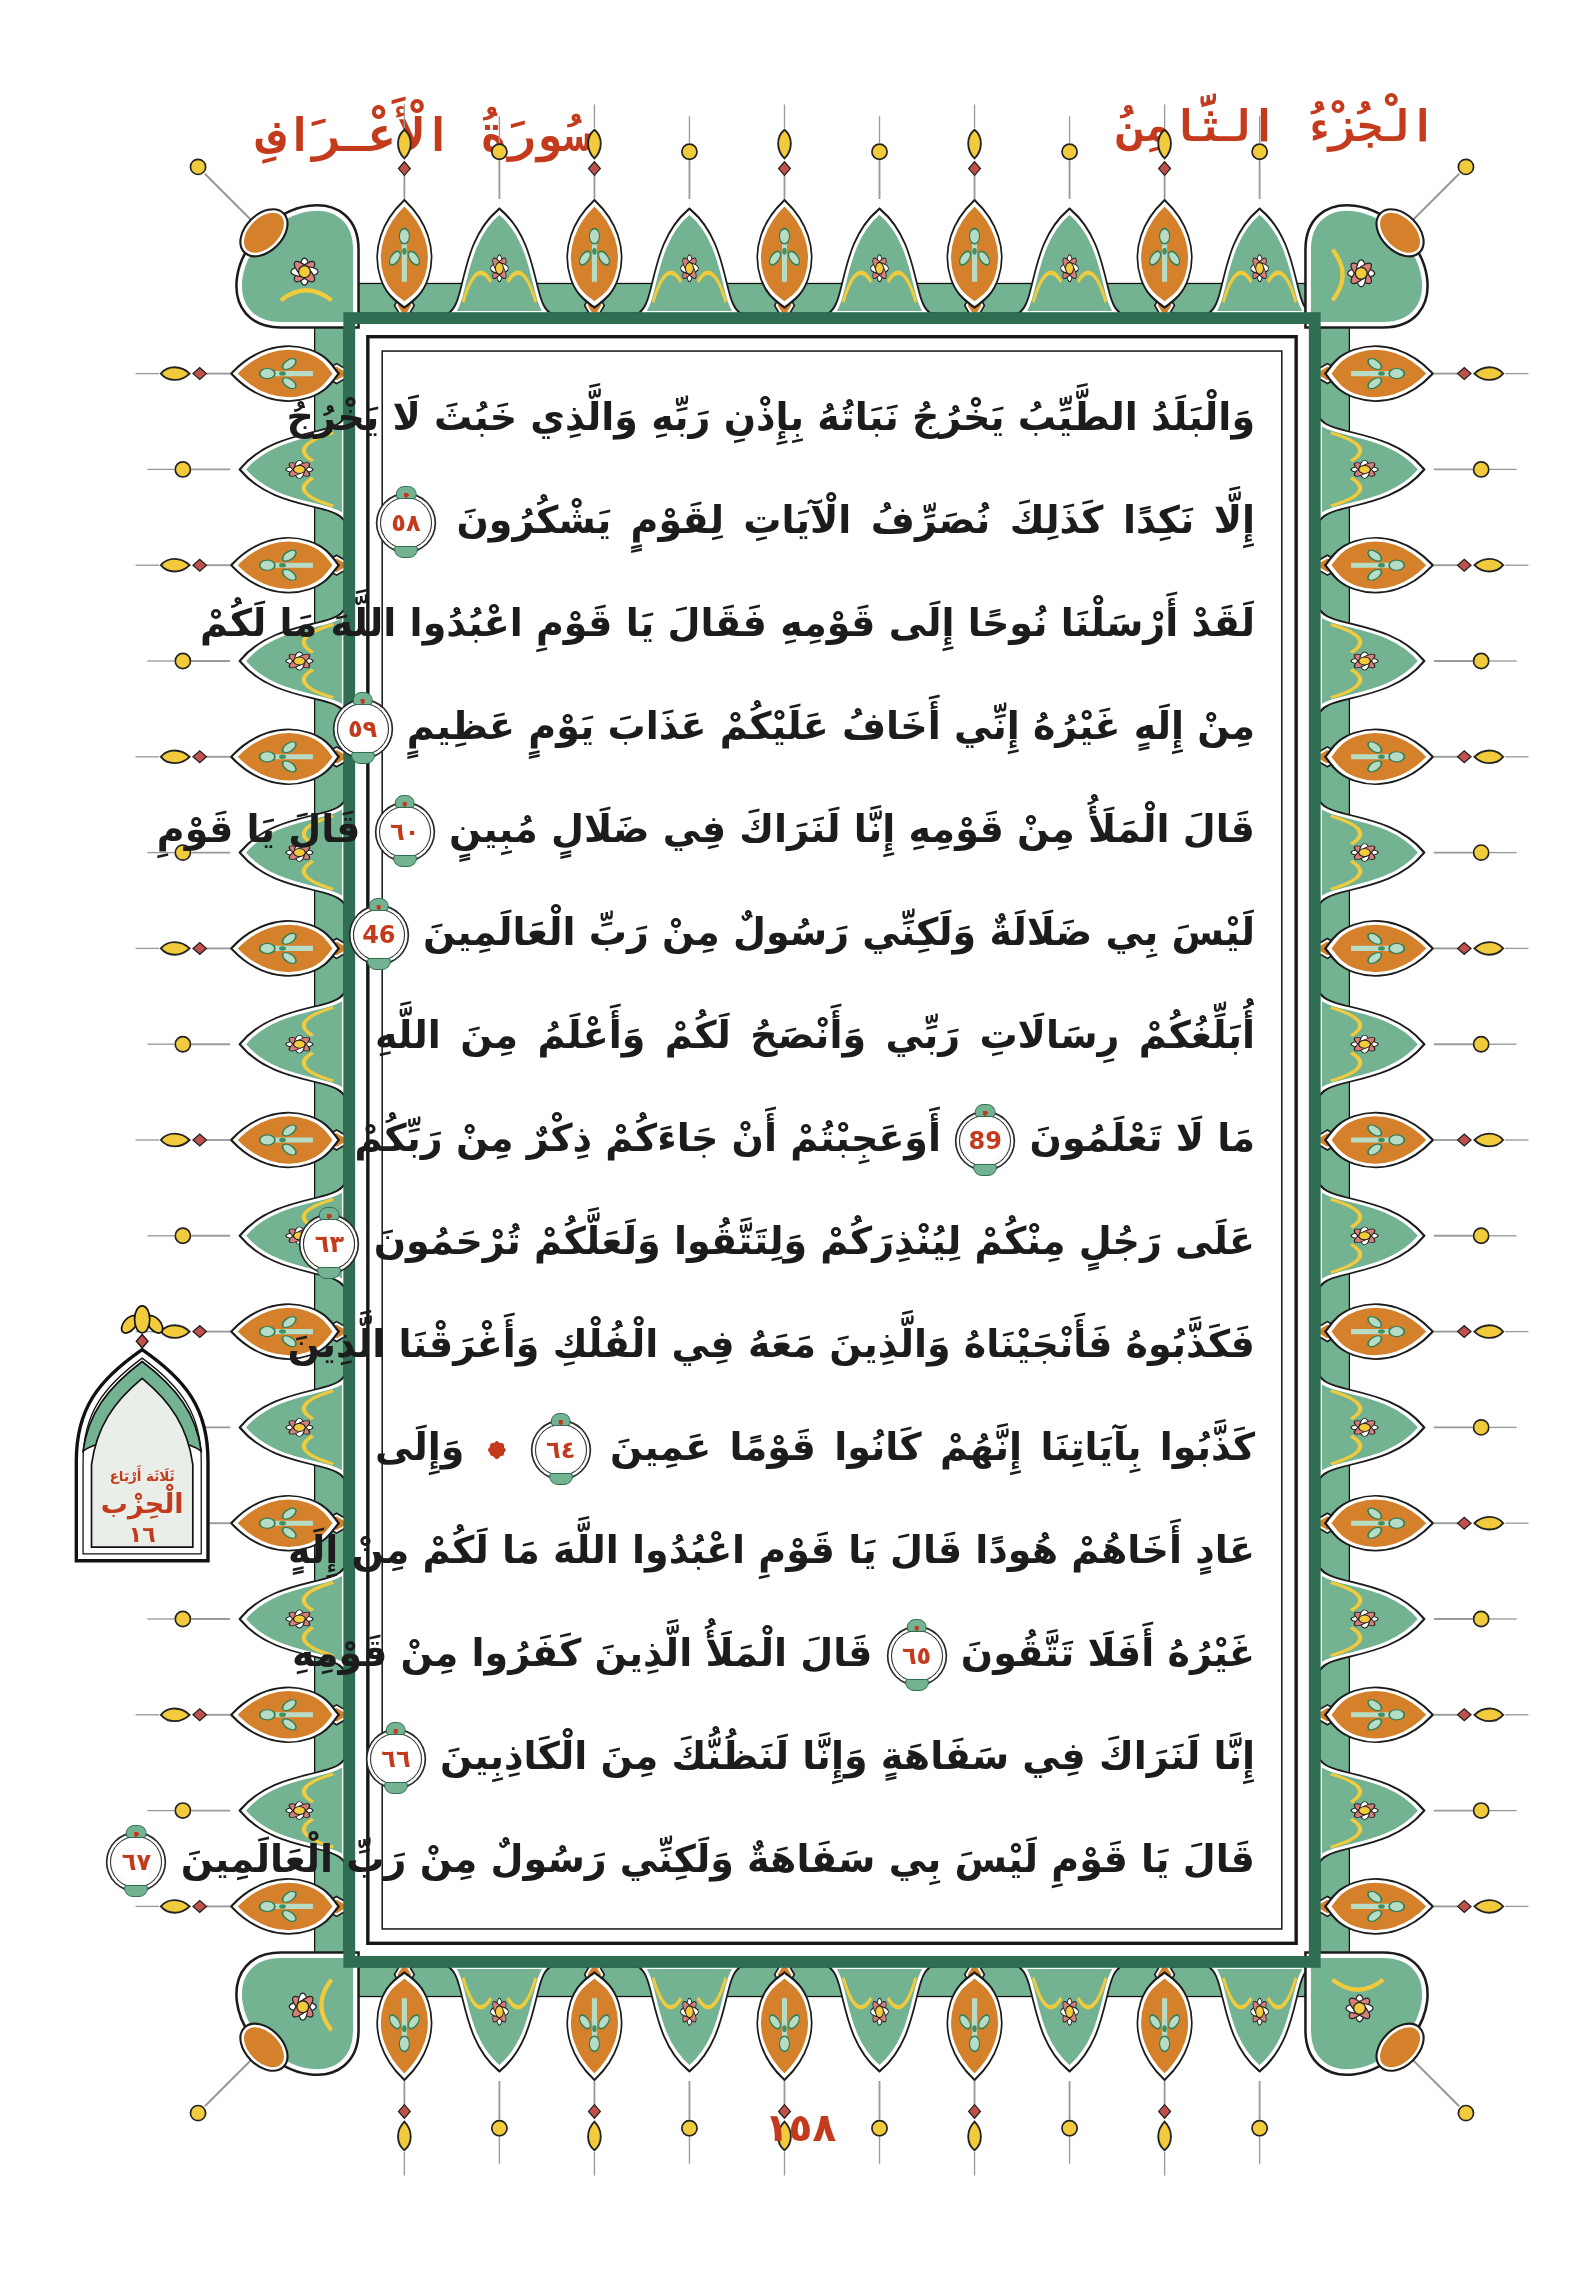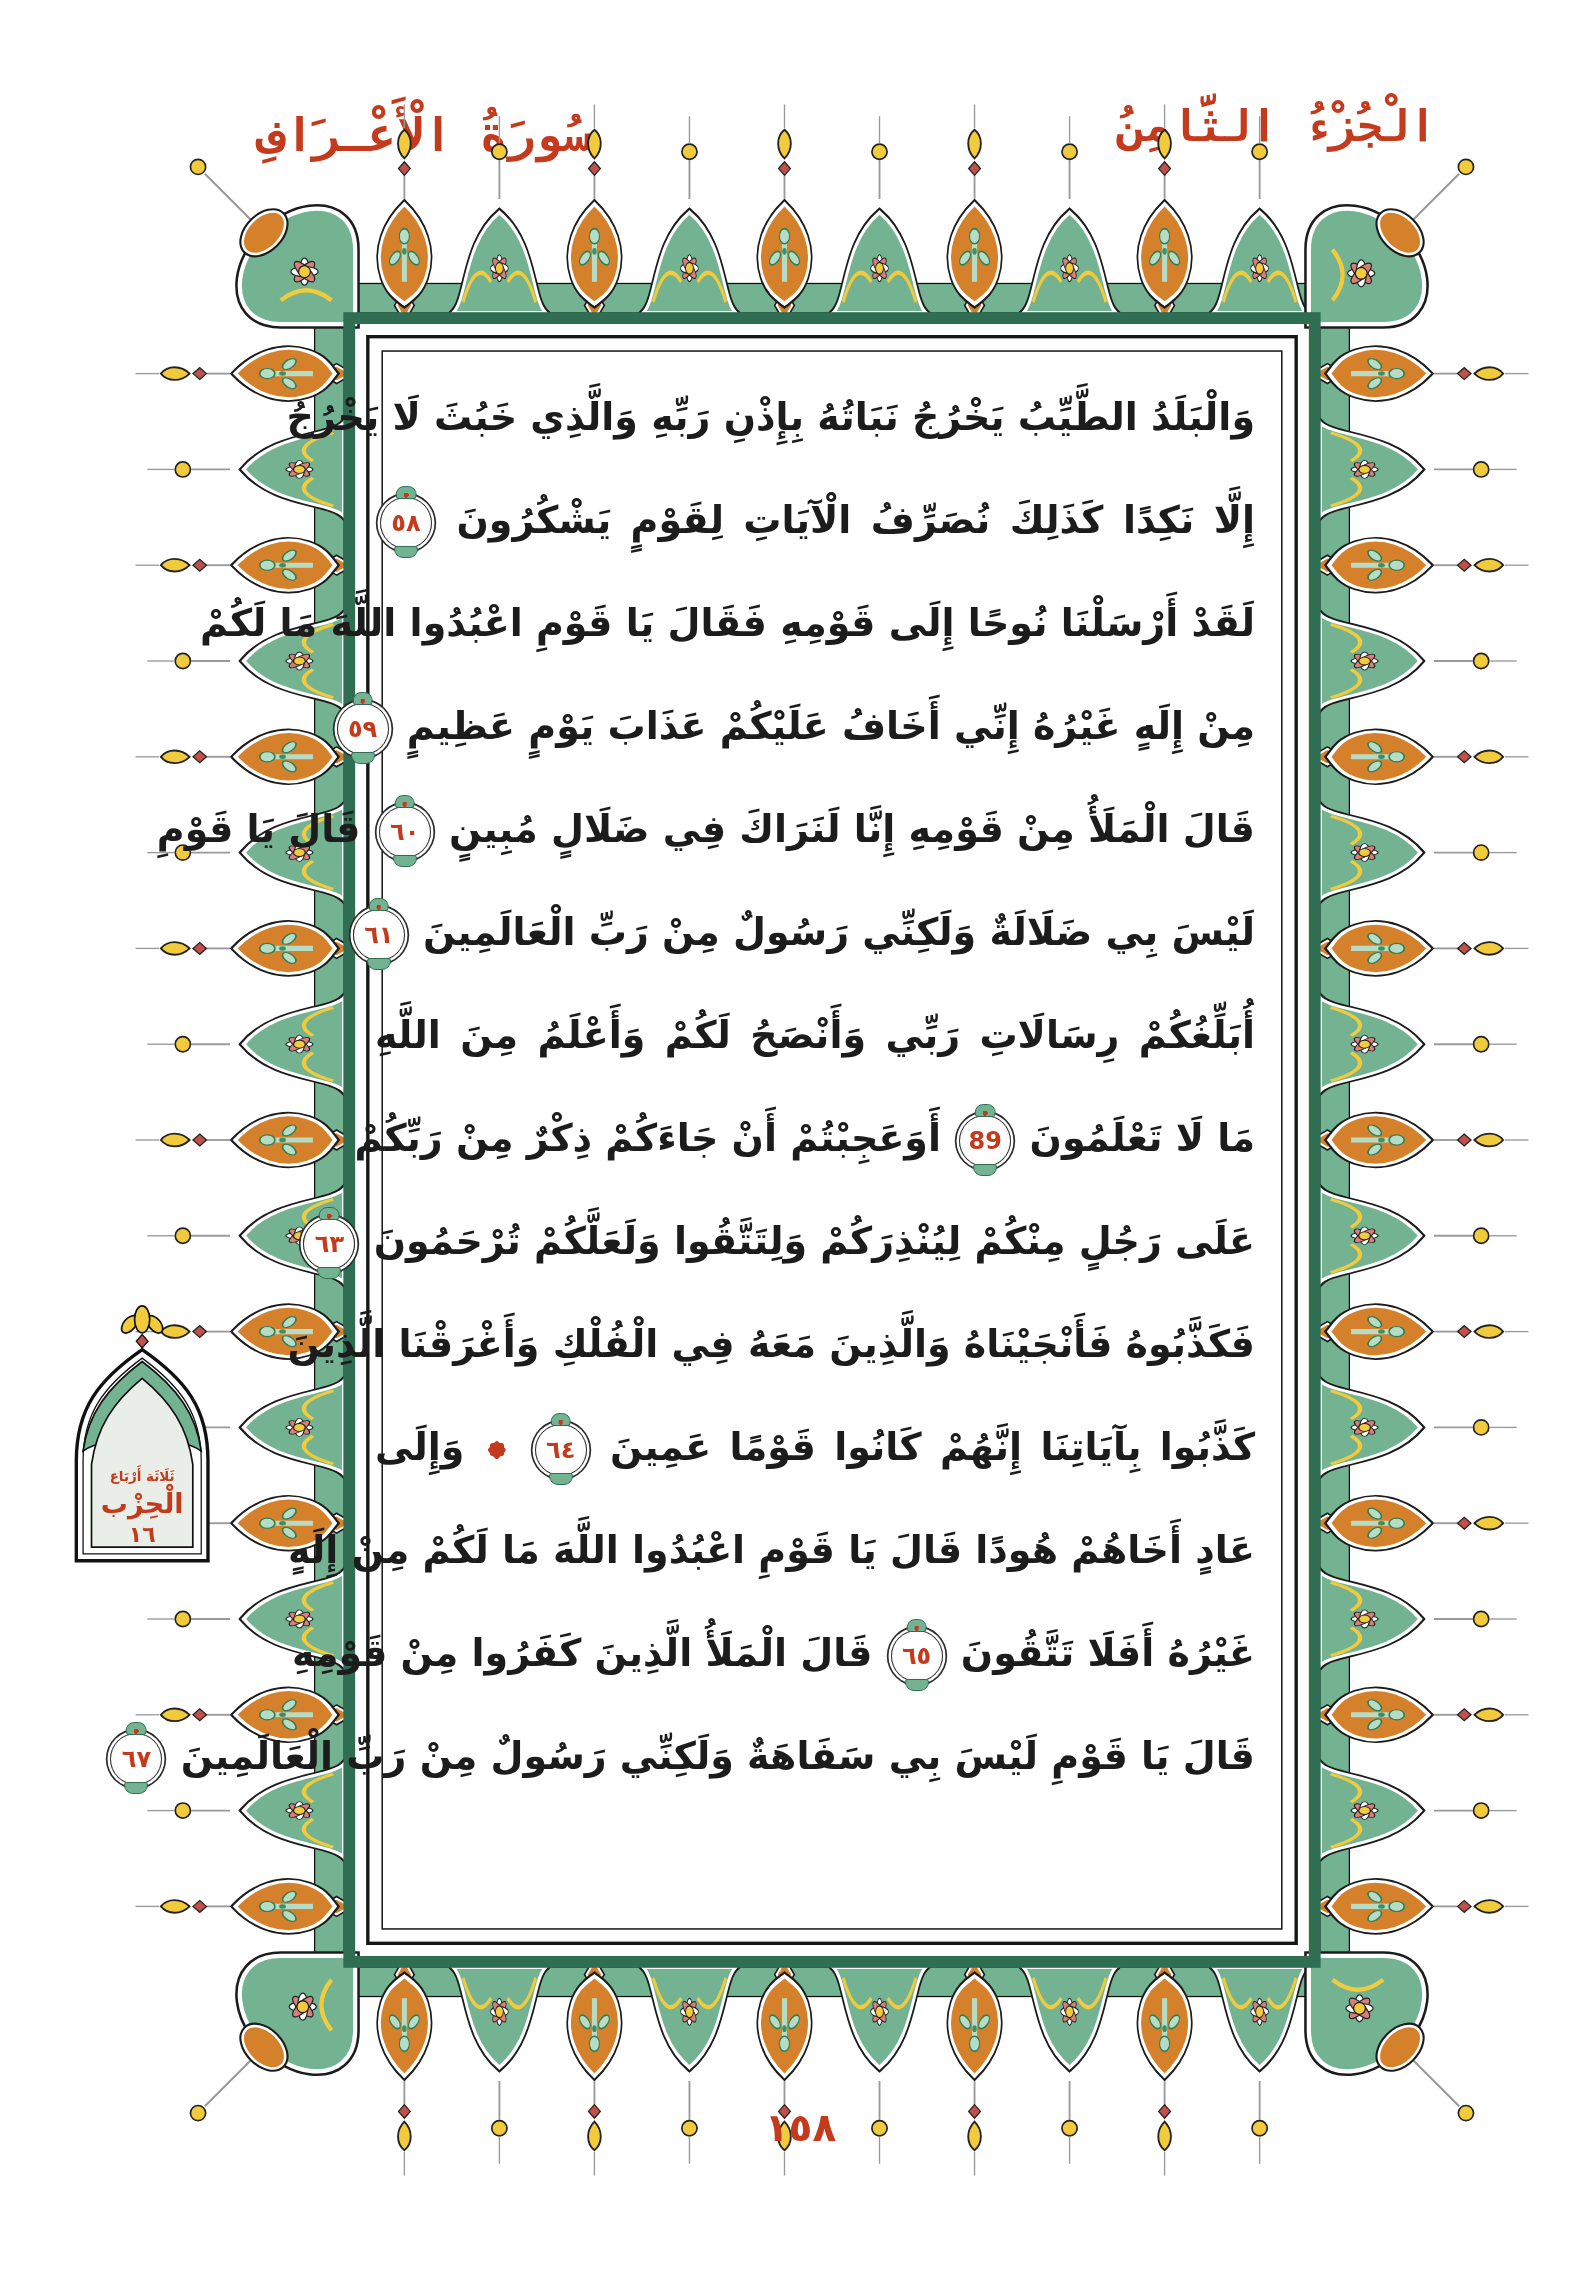--- a/index.html
+++ b/index.html
@@ -249,28 +249,29 @@
         <rect x="180" y="180" width="1065" height="1868" fill="none" stroke="#161616" stroke-width="1.8"></rect>
       </g>
   </svg>
 
   <div class="textbox">
       <div class="qline"><span class="qw">وَالْبَلَدُ الطَّيِّبُ يَخْرُجُ نَبَاتُهُ بِإِذْنِ رَبِّهِ وَالَّذِي خَبُثَ لَا يَخْرُجُ</span> </div>
       <div class="qline"><span class="qw">إِلَّا نَكِدًا كَذَلِكَ نُصَرِّفُ الْآيَاتِ لِقَوْمٍ يَشْكُرُونَ</span> <span class="vnum">٥٨</span> </div>
       <div class="qline"><span class="qw">لَقَدْ أَرْسَلْنَا نُوحًا إِلَى قَوْمِهِ فَقَالَ يَا قَوْمِ اعْبُدُوا اللَّهَ مَا لَكُمْ</span> </div>
       <div class="qline"><span class="qw">مِنْ إِلَهٍ غَيْرُهُ إِنِّي أَخَافُ عَلَيْكُمْ عَذَابَ يَوْمٍ عَظِيمٍ</span> <span class="vnum">٥٩</span> </div>
       <div class="qline"><span class="qw">قَالَ الْمَلَأُ مِنْ قَوْمِهِ إِنَّا لَنَرَاكَ فِي ضَلَالٍ مُبِينٍ</span> <span class="vnum">٦٠</span> <span class="qw">قَالَ يَا قَوْمِ</span> </div>
-      <div class="qline"><span class="qw">لَيْسَ بِي ضَلَالَةٌ وَلَكِنِّي رَسُولٌ مِنْ رَبِّ الْعَالَمِينَ</span> <span class="vnum">٦١</span> </div>
+      <div class="qline"><span class="qw">لَيْسَ بِي ضَلَالَةٌ وَلَكِنِّي رَسُولٌ مِنْ رَبِّ الْعَالَمِينَ</span> <span class="vnum">46</span> </div>
       <div class="qline"><span class="qw">أُبَلِّغُكُمْ رِسَالَاتِ رَبِّي وَأَنْصَحُ لَكُمْ وَأَعْلَمُ مِنَ اللَّهِ</span> </div>
       <div class="qline"><span class="qw">مَا لَا تَعْلَمُونَ</span> <span class="vnum">89</span> <span class="qw">أَوَعَجِبْتُمْ أَنْ جَاءَكُمْ ذِكْرٌ مِنْ رَبِّكُمْ</span> </div>
       <div class="qline"><span class="qw">عَلَى رَجُلٍ مِنْكُمْ لِيُنْذِرَكُمْ وَلِتَتَّقُوا وَلَعَلَّكُمْ تُرْحَمُونَ</span> <span class="vnum">٦٣</span> </div>
       <div class="qline"><span class="qw">فَكَذَّبُوهُ فَأَنْجَيْنَاهُ وَالَّذِينَ مَعَهُ فِي الْفُلْكِ وَأَغْرَقْنَا الَّذِينَ</span> </div>
       <div class="qline"><span class="qw">كَذَّبُوا بِآيَاتِنَا إِنَّهُمْ كَانُوا قَوْمًا عَمِينَ</span> <span class="vnum">٦٤</span> <span class="rub"></span> <span class="qw">وَإِلَى</span> </div>
       <div class="qline"><span class="qw">عَادٍ أَخَاهُمْ هُودًا قَالَ يَا قَوْمِ اعْبُدُوا اللَّهَ مَا لَكُمْ مِنْ إِلَهٍ</span> </div>
       <div class="qline"><span class="qw">غَيْرُهُ أَفَلَا تَتَّقُونَ</span> <span class="vnum">٦٥</span> <span class="qw">قَالَ الْمَلَأُ الَّذِينَ كَفَرُوا مِنْ قَوْمِهِ</span> </div>
+      <div class="qline"><span class="qw">إِنَّا لَنَرَاكَ فِي سَفَاهَةٍ وَإِنَّا لَنَظُنُّكَ مِنَ الْكَاذِبِينَ</span> <span class="vnum">٦٦</span> </div>
       <div class="qline"><span class="qw">قَالَ يَا قَوْمِ لَيْسَ بِي سَفَاهَةٌ وَلَكِنِّي رَسُولٌ مِنْ رَبِّ الْعَالَمِينَ</span> <span class="vnum">٦٧</span> </div>
     </div>
 </div>
 
 <div class="hizb">
   <svg width="184" height="282" viewBox="0 0 218 334" xmlns="http://www.w3.org/2000/svg">
     <g>
       <ellipse cx="93" cy="30" rx="12" ry="7" transform="rotate(-50 93 30)" class="f-yellow" stroke="#111" stroke-width="2"></ellipse>
       <ellipse cx="123" cy="30" rx="12" ry="7" transform="rotate(50 123 30)" class="f-yellow" stroke="#111" stroke-width="2"></ellipse>
       <ellipse cx="108" cy="24" rx="9" ry="16" class="f-yellow" stroke="#111" stroke-width="2"></ellipse>

